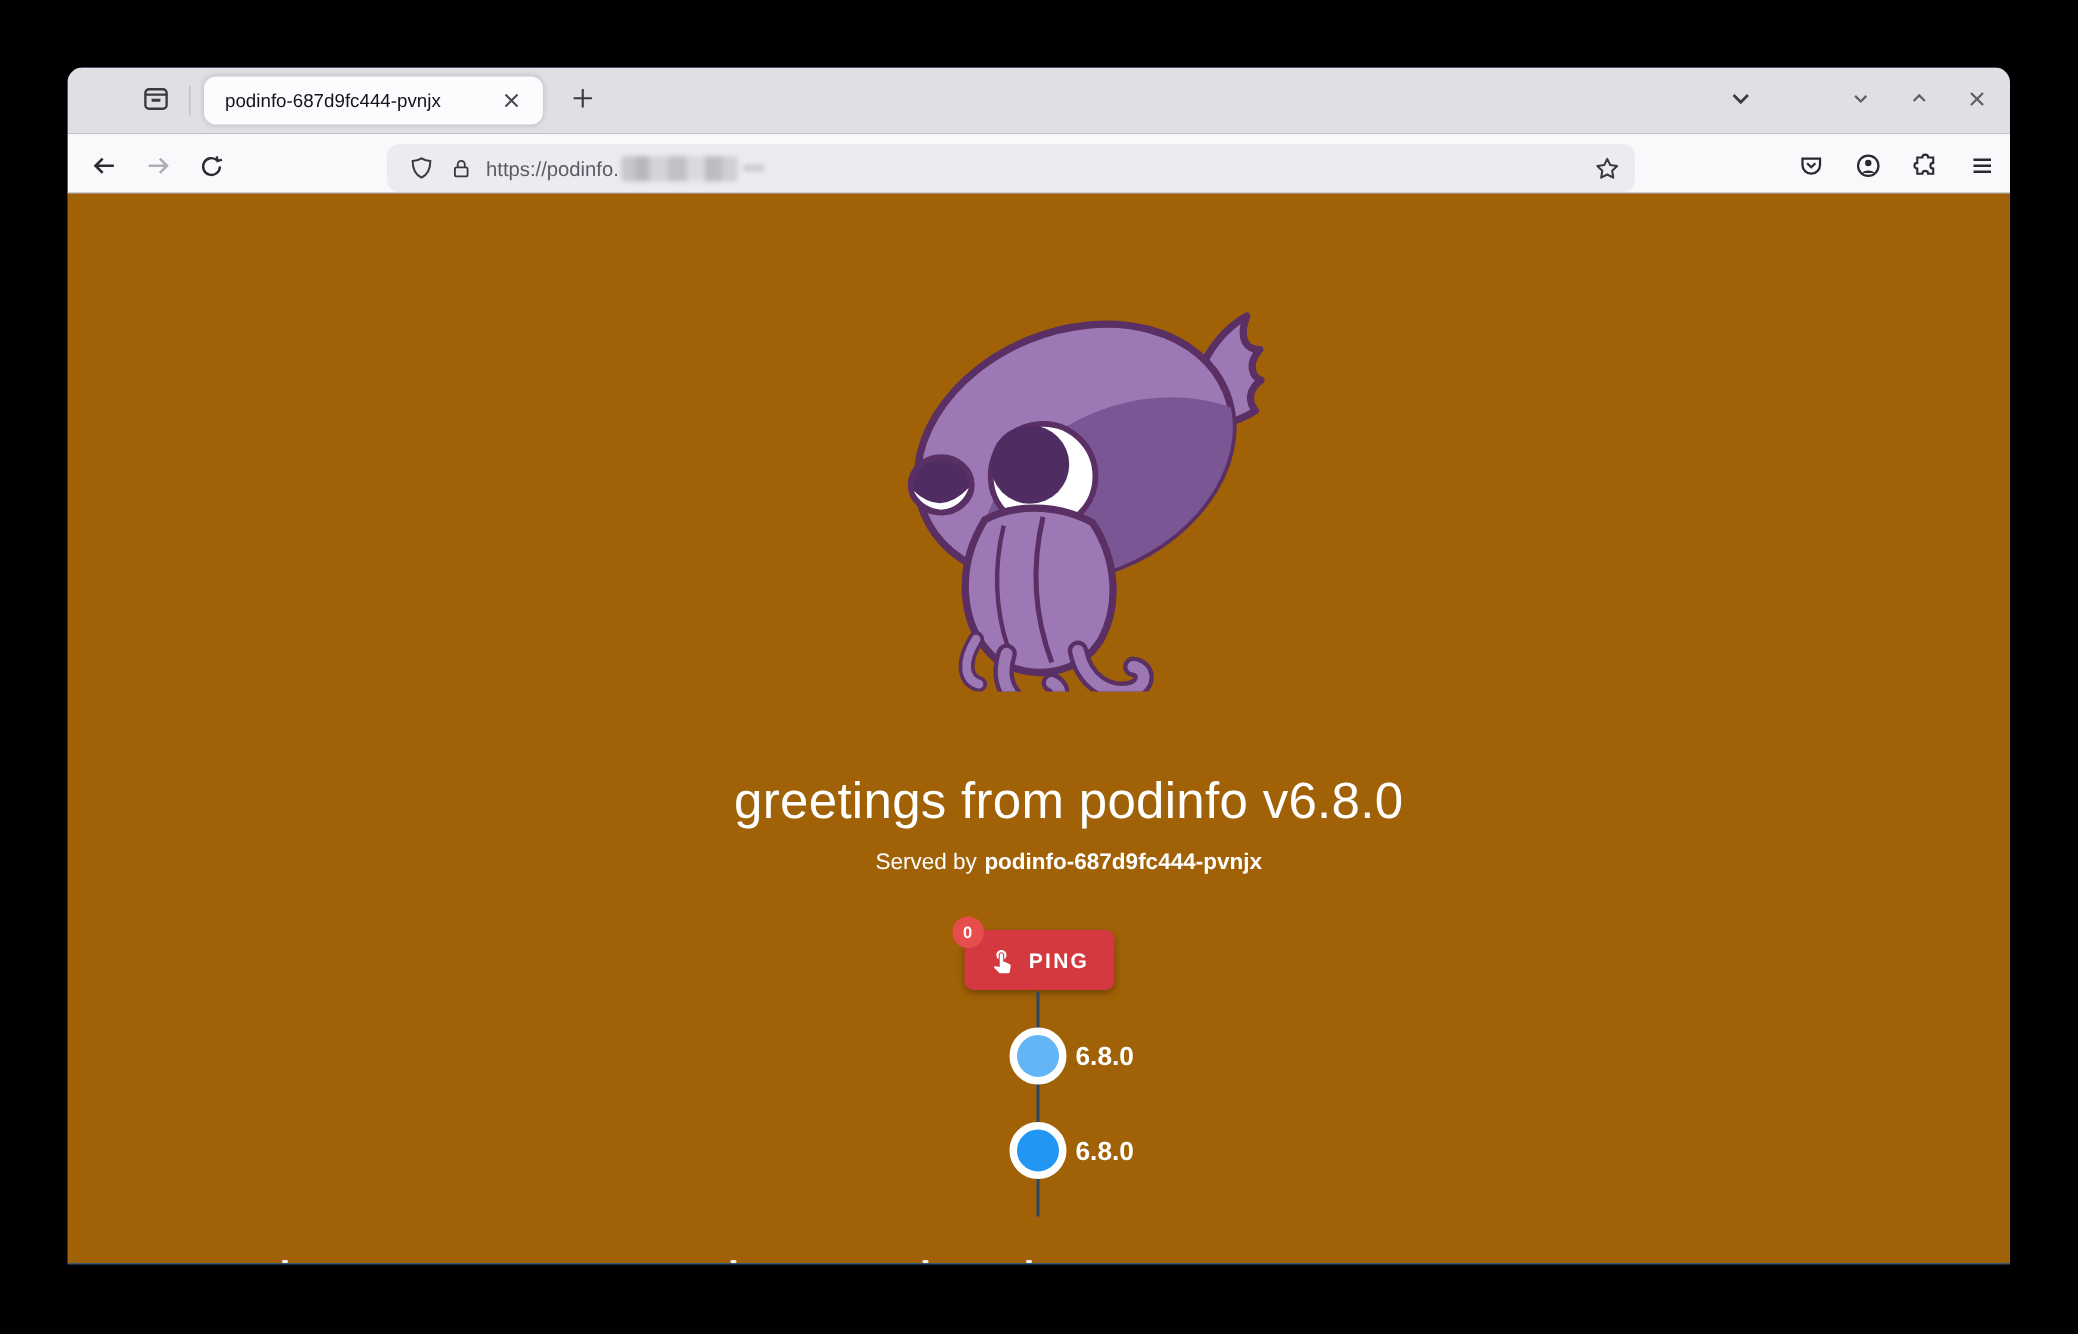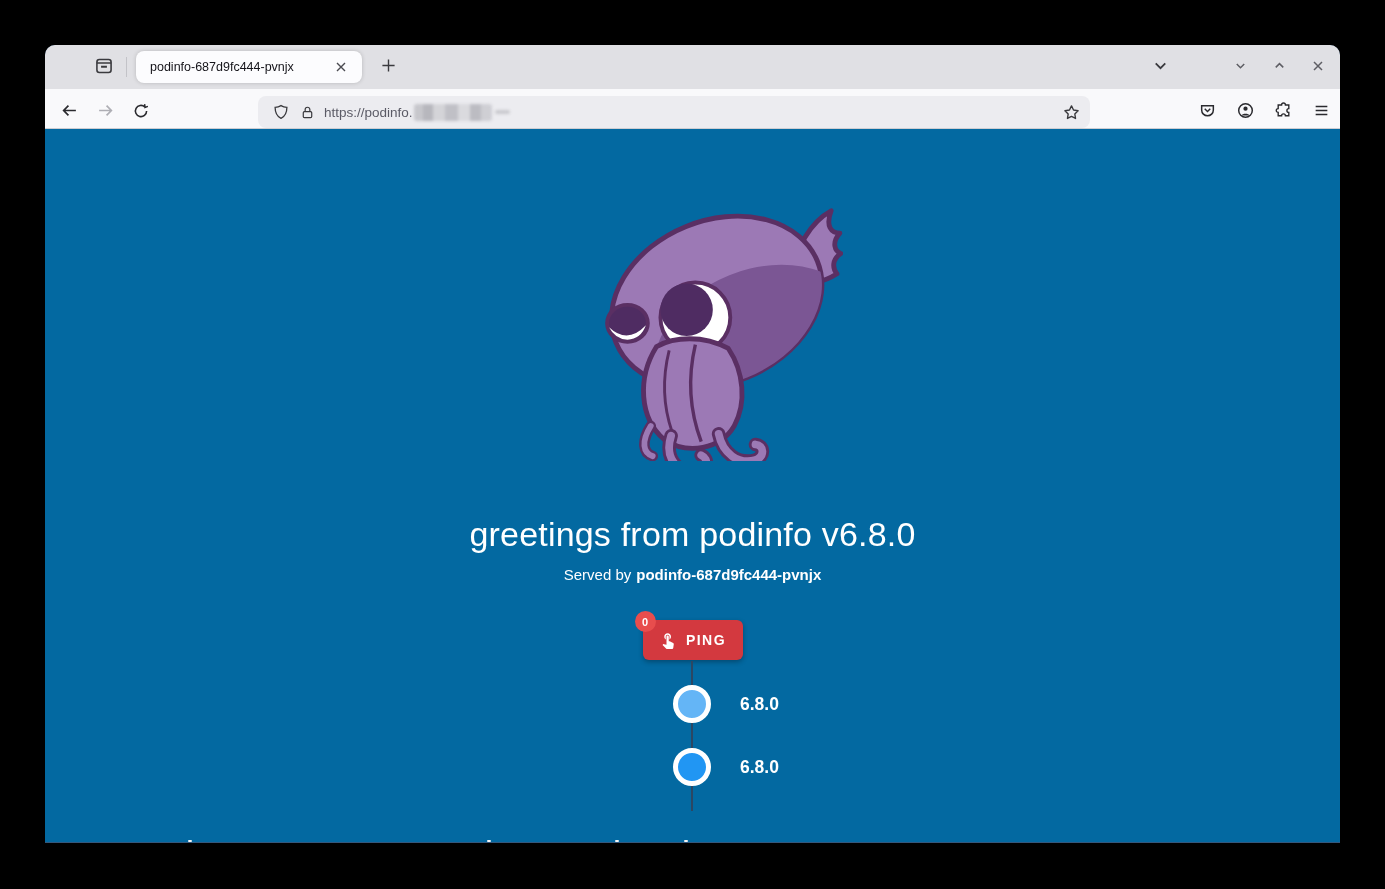--- a/index.html
+++ b/index.html
@@ -60,21 +60,21 @@
               box-shadow:0 2px 5px rgba(0,0,0,.3); overflow:visible;
               font-family:"Liberation Sans", sans-serif; }
   .ping-badge { position:absolute; top:-9px; left:-8px; width:21px; height:21px; border-radius:50%;
                 display:flex; align-items:center; justify-content:center;
                 font-size:11px; font-weight:700; color:#fff; letter-spacing:0; }
   .tl-line { position:absolute; left:646px; top:532px; width:2px; height:150px; background:#2C4763; }
   .tl-dot { position:absolute; left:628px; width:38px; height:38px; border:5px solid #FFFFFF;
             border-radius:50%; cursor:pointer; }
   .tl-dot.d1 { top:556px; }
   .tl-dot.d2 { top:619px; }
-  .tl-label { position:absolute; left:695px; height:38px; line-height:38px;
+  .tl-label { position:absolute; left:672px; height:38px; line-height:38px;
               font-size:17.5px; font-weight:700; color:#FFFFFF;text-align:center; }
   .tl-label.l1 { top:556px; }
   .tl-label.l2 { top:619px; }
   .speck { position:absolute; top:711px; width:4px; height:2px; background:#F5F5F5; border-radius:1px; }
 </style>
 </head>
 <body>
 
 <div class="window">
 
@@ -217,21 +217,21 @@
       <button class="nav-btn">
         <span>
           <svg width="17" height="17" viewBox="0 0 16 16" stroke="#2A2A2E" stroke-width="1.5">
             <path d="M2.5 4.2 H13.5 M2.5 8 H13.5 M2.5 11.8 H13.5"></path>
           </svg>
         </span>
       </button>
     </div>
   </div>
 
-  <div class="page" style="background-color: #0369a1;">
+  <div class="page" style="background-color: #a16207; padding-left: 20px;">
 
     <svg class="mascot" width="272" height="258" viewBox="0 0 280 266">
       <defs>
         <clipPath id="bodyClip">
           <ellipse cx="150" cy="102" rx="112" ry="84" transform="rotate(-22 150 102)"></ellipse>
         </clipPath>
       </defs>
 
       <path d="M226 76 C 232 46 246 20 268 8 C 262 24 268 31 277 31 C 268 41 272 50 278 52 C 269 58 269 67 274 73 C 260 82 243 85 233 83 Z" fill="#9C79B5" stroke="#5A2F63" stroke-width="5" stroke-linejoin="round"></path>
 

